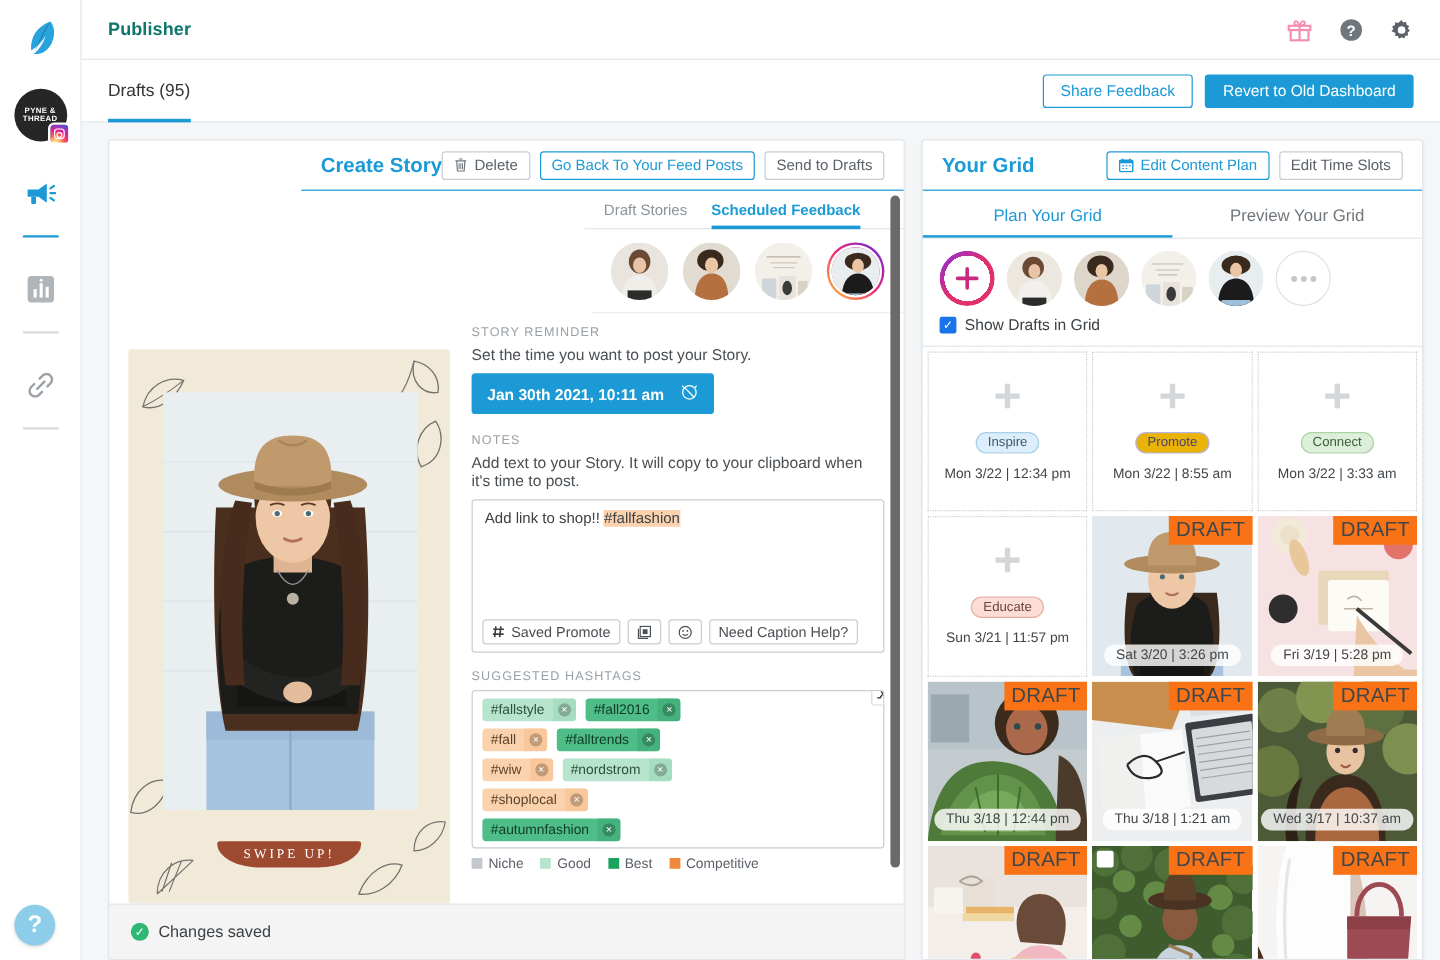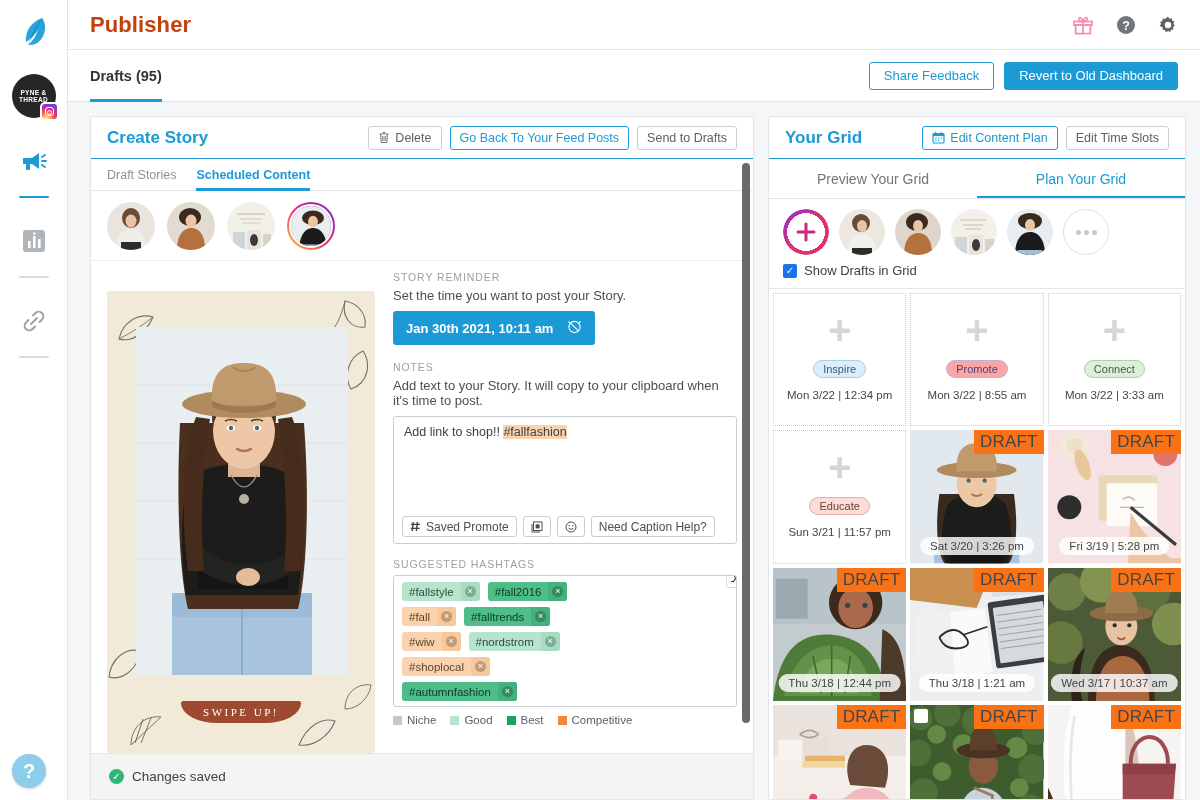--- a/index.html
+++ b/index.html
@@ -49,50 +49,50 @@
     box-shadow: 0 1px 3px rgba(0,0,0,.18);
   }
 
   
   .main { flex: 1; height: 800px; display: flex; flex-direction: column; background: #f4f6f8; min-width: 0;}
 
   .topbar {
     height: 50px; background: #fff; border-bottom: 1px solid #e2e6ea;
     display: flex; align-items: center; padding: 0 22px; flex: 0 0 50px;
   }
-  .topbar h1 { font-size: 22px; font-weight: bold; color: #c2410c; letter-spacing: .1px;}
+  .topbar h1 { font-size: 15px; font-weight: bold; color: #0f766e; letter-spacing: .1px;}
   .topbar-icons { margin-left: auto; display: flex; align-items: center; gap: 22px; }
   .ic { cursor: pointer; display:flex; align-items:center; justify-content:center; }
 
   .tabsbar {
     height: 52px; background: #fff; border-bottom: 1px solid #e2e6ea;
     display: flex; align-items: center; padding: 0 22px; flex: 0 0 52px; position: relative;
   }
   .maintab {
     font-size: 14.5px; color: #8b9298; height: 52px; line-height: 52px;
     margin-right: 32px; cursor: pointer; position: relative;
   }
-  .maintab.active { color: #333; font-weight: bold; }
+  .maintab.active { color: #333; font-weight: normal; }
   .maintab.active::after {
     content:""; position:absolute; left:0; right:0; bottom:0; height:3px; background:#1b9ad6;
   }
   .topbtns { margin-left: auto; display: flex; gap: 10px; }
   .btn {
     height: 28px; padding: 0 14px; border-radius: 3px; font-size: 13px;
     display: flex; align-items: center; justify-content: center; cursor: pointer;
     border: 1px solid #c7ced4; background: #fff; color: #5a6169; white-space: nowrap;
   }
   .btn.outline-blue { border-color: #1b9ad6; color: #1b9ad6; }
   .btn.solid-blue { background: #1b9ad6; border-color: #1b9ad6; color: #fff; }
 
   
   .body { flex: 1; display: flex; gap: 14px; padding: 14px 14px 0 22px; min-height: 0;}
 
   .panel { background: #fff; border: 1px solid #e2e6ea; border-radius: 3px; box-shadow: 0 1px 2px rgba(0,0,0,.05); display: flex; flex-direction: column; min-height: 0;}
-  .panel-left { flex: 1 1 auto; width: 682px; position: relative; }
+  .panel-left { flex: 1 1 auto; width: 682px; position: relative; align-items: flex-end; }
   .panel-right { flex: 0 0 418px; width: 418px; position: relative; }
 
   .panel-head { height: 42px; display: flex; align-items: center; padding: 0 16px; flex: 0 0 42px; border-bottom: 1px solid #1b9ad6;}
   .panel-title { color: #1b9ad6; font-size: 17px; font-weight: bold; }
   .panel-head-btns { margin-left: auto; display: flex; gap: 8px; align-items: center;}
   .btn-sm { height: 24px; padding: 0 9px; border-radius: 3px; font-size: 12.5px; display: flex; align-items: center; gap: 5px; cursor: pointer; border: 1px solid #c7ced4; background: #fff; color: #5a6169; white-space: nowrap;}
   .btn-sm.blue { border-color: #1b9ad6; color: #1b9ad6; }
 
   
   .subtabs { display: flex; align-items: center; padding: 0 16px; height: 32px; flex: 0 0 32px; border-bottom: 1px solid #e2e6ea; }
@@ -299,21 +299,21 @@
               <span>Go Back To Your Feed Posts</span>
             </div>
             <div class="btn-sm">
               <span>Send to Drafts</span>
             </div>
           </div>
         </div>
 
         <div class="subtabs">
           <div class="subtab">Draft Stories</div>
-          <div class="subtab active">Scheduled Content</div>
+          <div class="subtab active">Scheduled Feedback</div>
         </div>
 
         <div class="storythumbs">
           <div class="sthumb">
             <svg width="48" height="48" viewBox="0 0 48 48">
                 <rect width="48" height="48" fill="#e9e4dd"></rect>
                 <ellipse cx="24" cy="16" rx="9" ry="10" fill="#6a4a35"></ellipse>
                 <path d="M9 48 C9 33 16 27 24 27 C32 27 39 33 39 48Z" fill="#f0eee9"></path>
                 <ellipse cx="24" cy="19" rx="5.5" ry="6.5" fill="#e8c3a6"></ellipse>
                 <rect x="14" y="40" width="20" height="8" fill="#2c2c2c"></rect>
@@ -582,22 +582,22 @@
                 </svg>
               <span>Edit Content Plan</span>
             </div>
             <div class="btn-sm">
               <span>Edit Time Slots</span>
             </div>
           </div>
         </div>
 
         <div class="rtabs">
+          <div class="rtab active">Plan Your Grid</div>
           <div class="rtab">Preview Your Grid</div>
-          <div class="rtab active">Plan Your Grid</div>
         </div>
 
         <div class="avatars">
           <div class="av-add" style="border:none;">
             <div class="av-add-ring"></div>
             <svg width="22" height="22" viewBox="0 0 22 22">
                 <path d="M11 3 V19 M3 11 H19" stroke="#c72a7f" stroke-width="3" stroke-linecap="round"></path>
               </svg>
           </div>
           <div class="av">
@@ -650,21 +650,21 @@
 
         <div class="grid-scroll">
           <div class="grid" id="grid">
               <div class="cell empty">
                 <div class="plus-big">+</div>
                 <div class="pill" style="background: rgb(220, 238, 251); border-color: rgb(168, 207, 232); color: rgb(62, 90, 109);">Inspire</div>
                 <div class="time-pill">Mon 3/22 | 12:34 pm</div>
               </div>
               <div class="cell empty">
                 <div class="plus-big">+</div>
-                <div class="pill" style="background: #fca5a5; border-color: rgb(185, 179, 224); color: rgb(74, 68, 112);">Promote</div>
+                <div class="pill" style="background: #eab308; border-color: rgb(185, 179, 224); color: rgb(74, 68, 112);">Promote</div>
                 <div class="time-pill">Mon 3/22 | 8:55 am</div>
               </div>
               <div class="cell empty">
                 <div class="plus-big">+</div>
                 <div class="pill" style="background: rgb(220, 239, 217); border-color: rgb(174, 210, 167); color: rgb(63, 92, 59);">Connect</div>
                 <div class="time-pill">Mon 3/22 | 3:33 am</div>
               </div>
               <div class="cell empty">
                 <div class="plus-big">+</div>
                 <div class="pill" style="background: rgb(251, 220, 214); border-color: rgb(232, 174, 159); color: rgb(109, 66, 56);">Educate</div>

